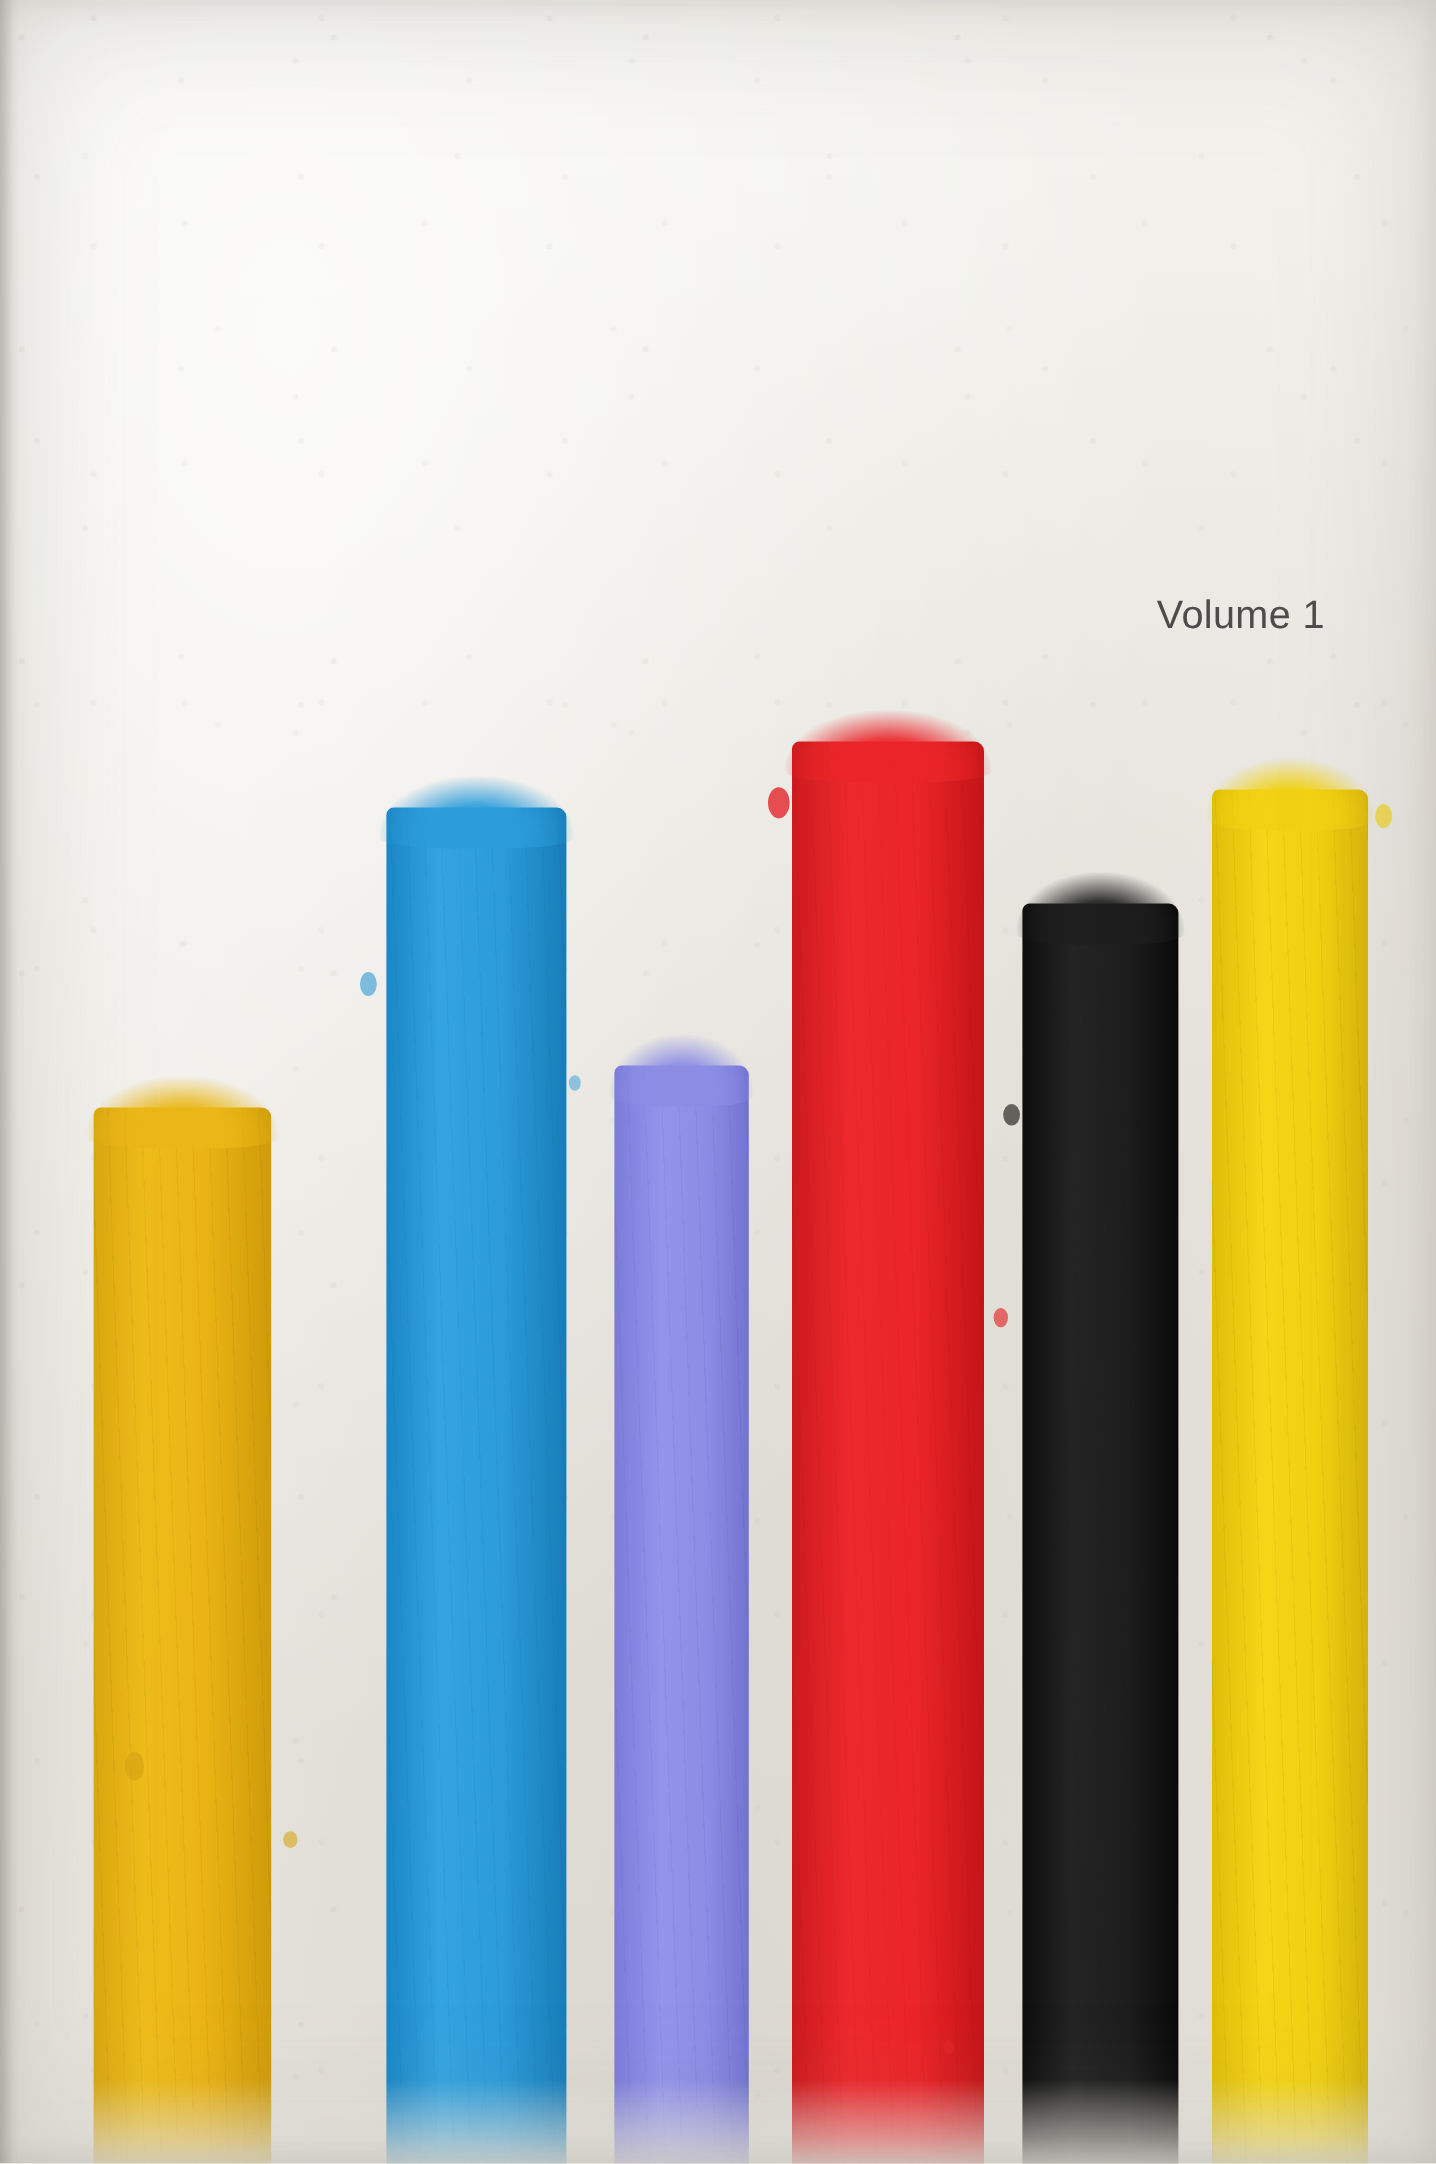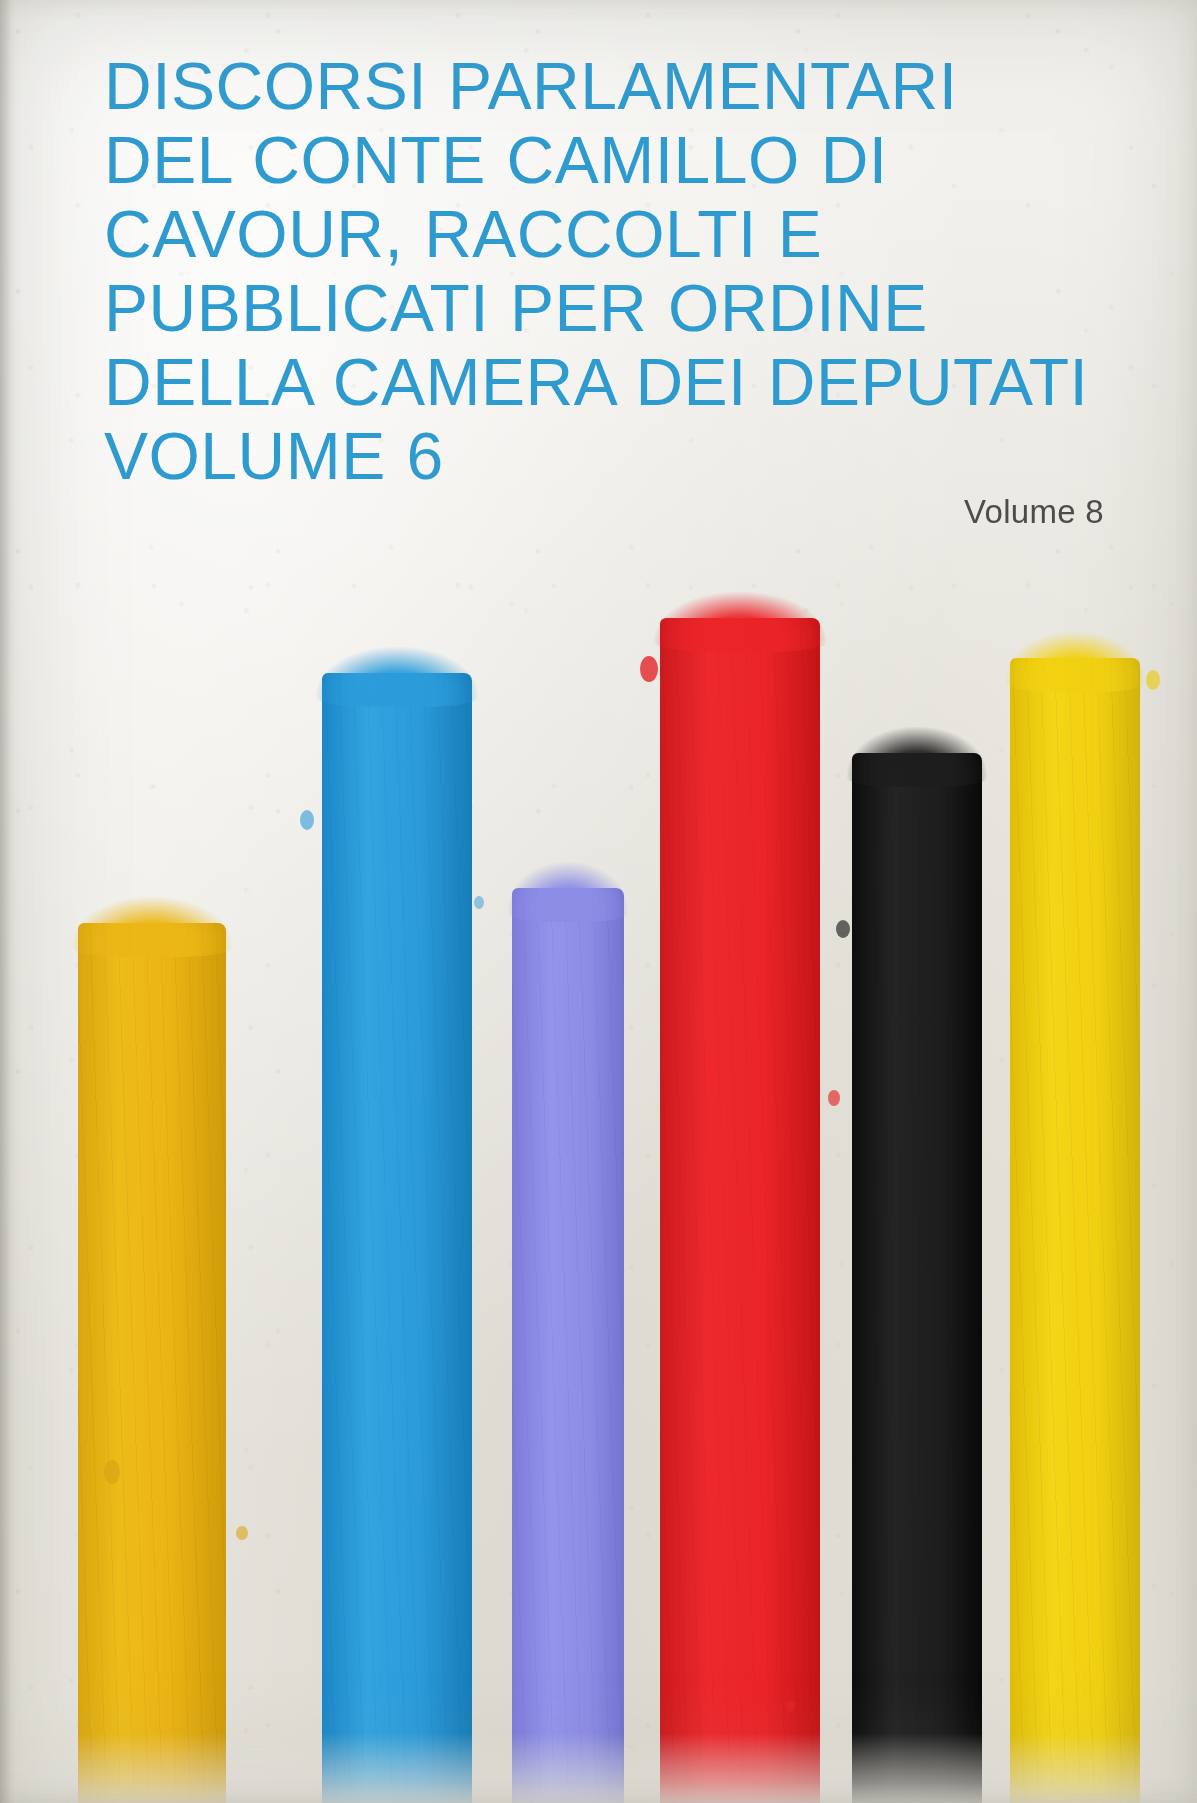--- a/index.html
+++ b/index.html
@@ -189,21 +189,20 @@
       <div class="body" style="background:linear-gradient(90deg,#ddbe11 0%,#f3d520 32%,#f0d11a 68%,#d6b60d 100%);"></div>
       <div class="grain"></div>
       <div class="tip" style="background:radial-gradient(ellipse at 50% 80%, #f0d11a 35%, rgba(240,209,26,0) 72%);"></div>
     </div>
     <div class="splatter" style="left:1146px; top:50px; width:14px; height:20px; background:#f0d11a; opacity:.7;"></div>
 
     <div class="bottom-fade"></div>
   </div>
 
   <div class="text-block">
-    <h1 class="cover-title">DISCORSI PARLAMENTARI DEL CONTE CAMILLO DI CAVOUR, RACCOLTI E PUBBLICATI PER ORDINE DELLA CAMERA DEI DEPUTATI VOLUME 6</h1>
-
-    <div class="volume-line">Volume 8</div>
+
+    <div class="volume-line">Volume 1</div>
 
   </div>
 
   <div class="edge-shade"></div>
   <div class="spine-left"></div>
 </div>
 
 </body></html>

